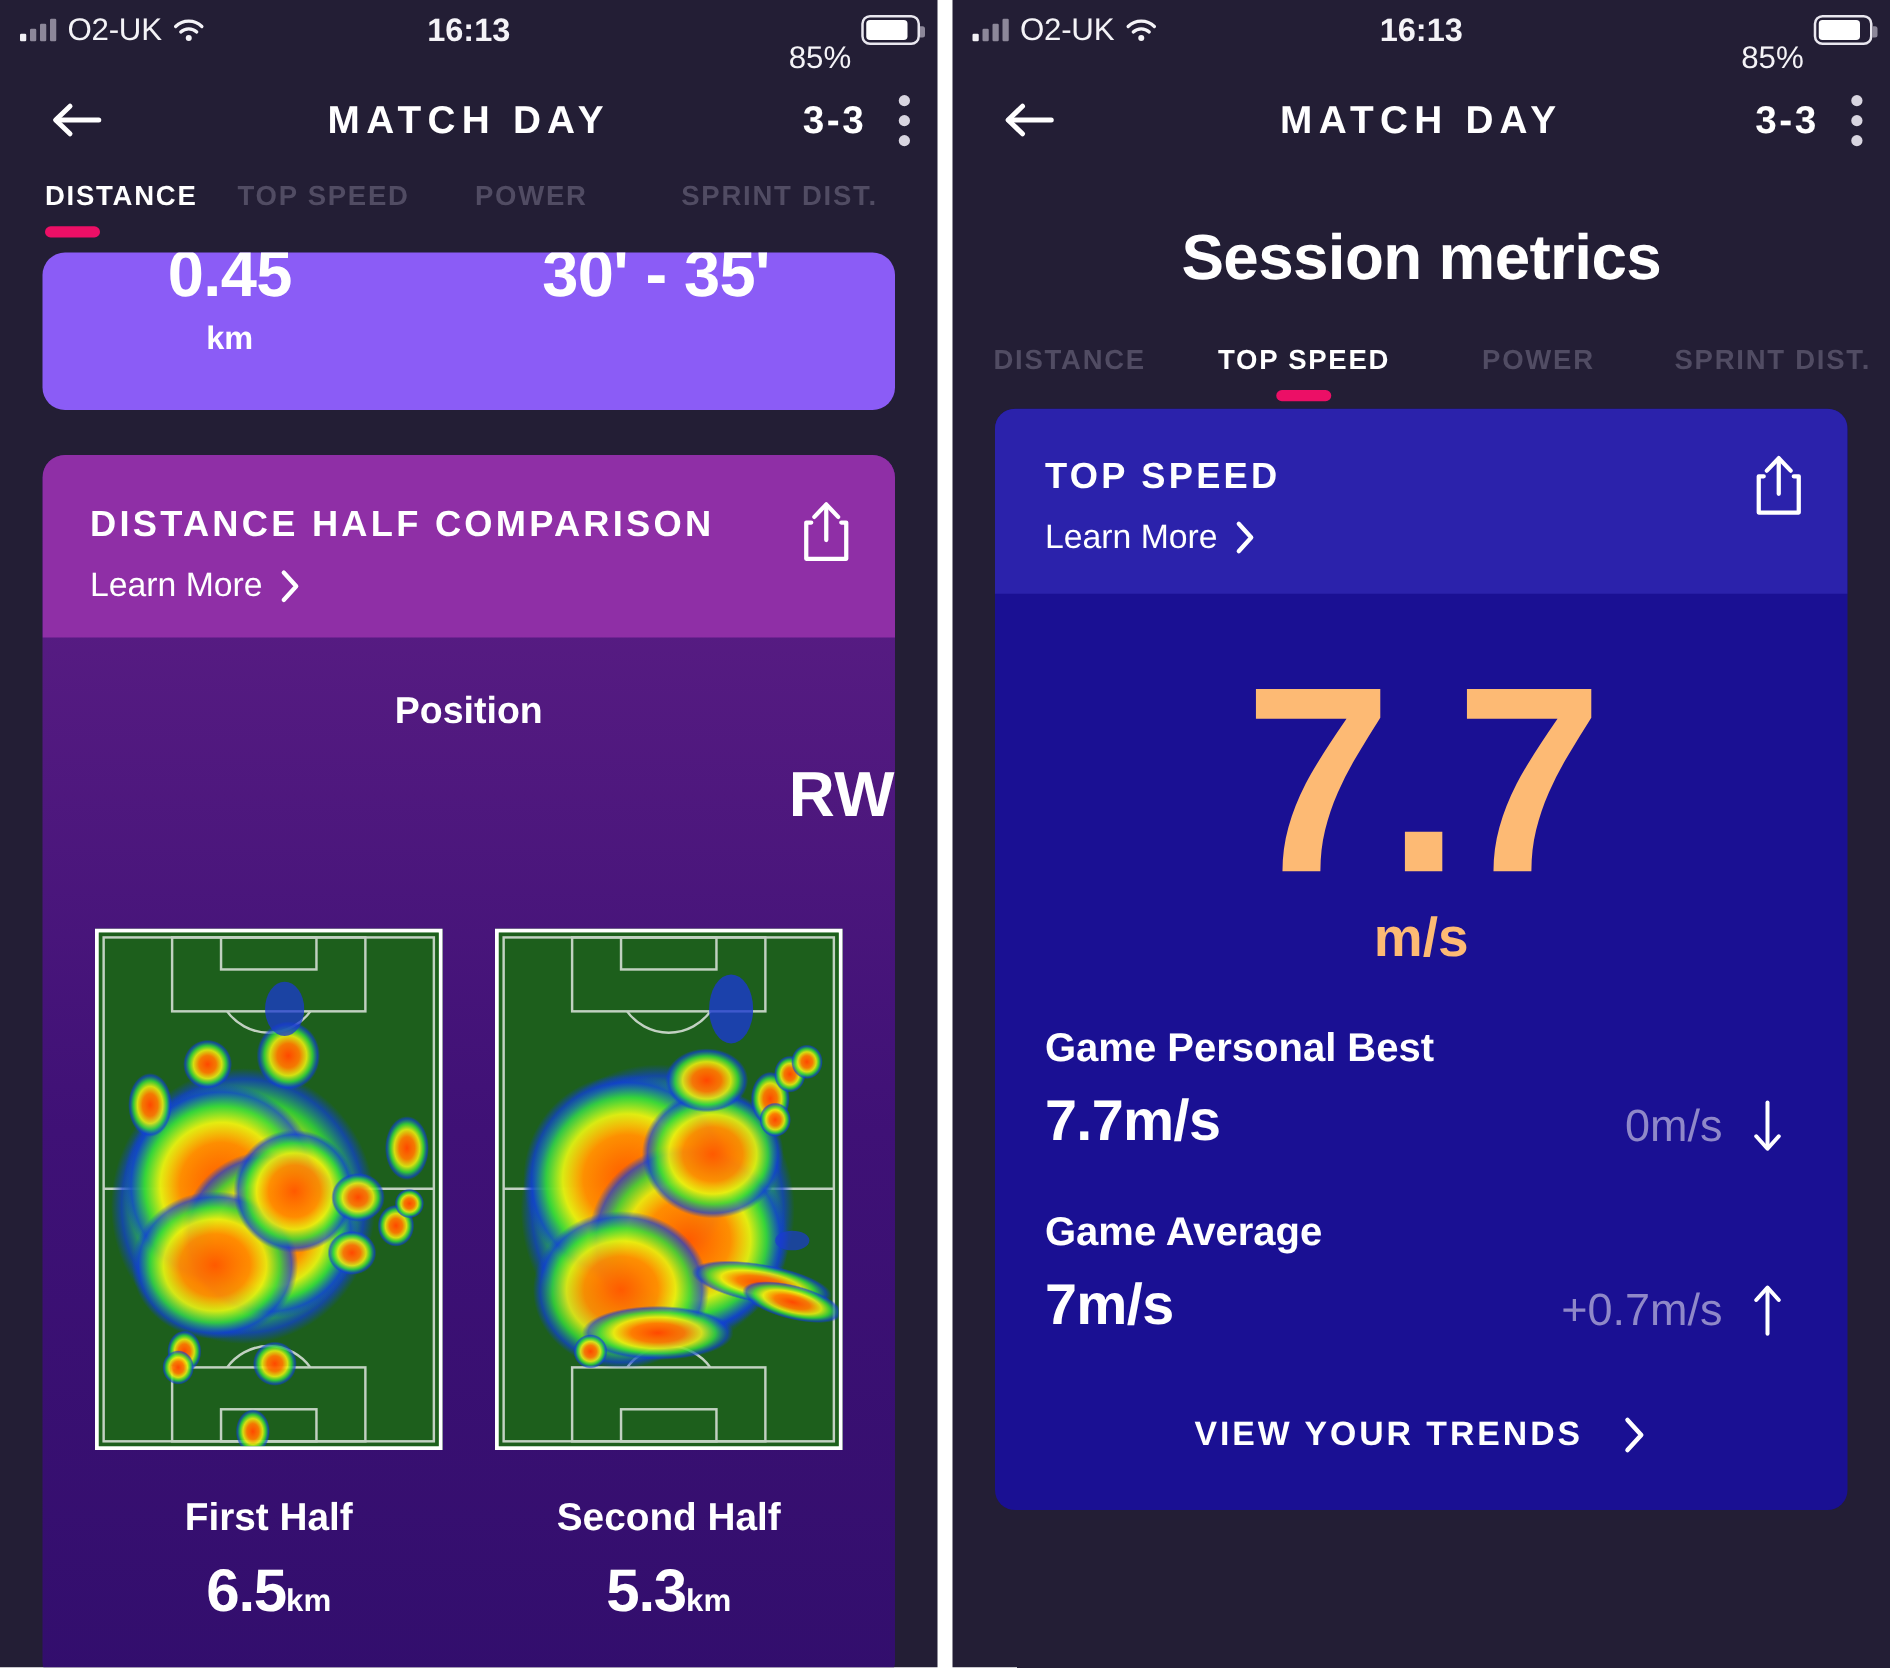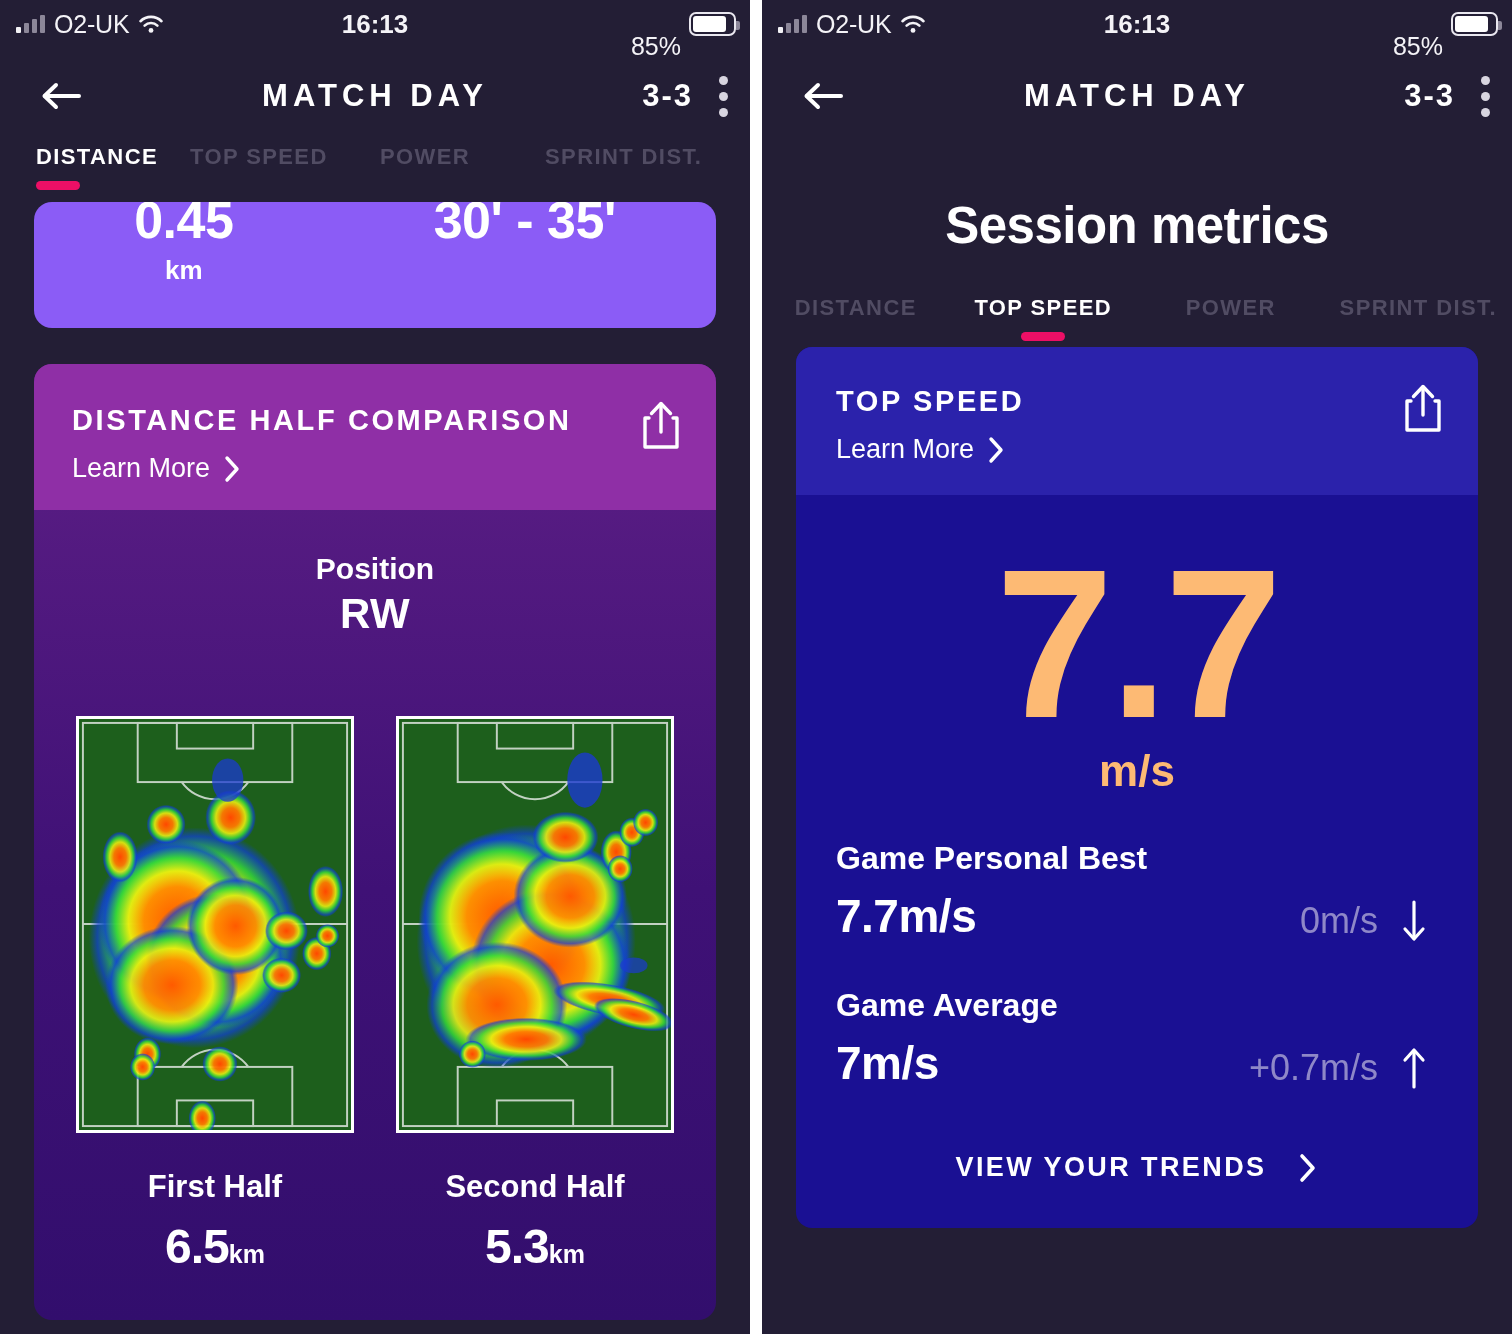--- a/index.html
+++ b/index.html
@@ -86,21 +86,21 @@
     margin-left: auto; display: flex; align-items: center; gap: 22px;
     padding-right: 18px; z-index: 2;
   }
   .score { font-size: 31px; font-weight: 700; letter-spacing: 2px; color: #ffffff; }
   .kebab { display: flex; flex-direction: column; gap: 7px; cursor: pointer; padding: 4px; }
   .kebab s { display:block; width: 9px; height: 9px; border-radius: 50%; background: #d8d5e0; }
 
   
   .page-heading {
     text-align: center; color: #ffffff; font-size: 51px; font-weight: 700;
-    letter-spacing: -0.5px; margin-top: 52px; margin-bottom: 40px;
+    letter-spacing: -0.5px; margin-top: 32px; margin-bottom: 40px;
   }
 
   
   .tabs { display: flex; width: 100%; position: relative; }
   .tab {
     flex: 1; text-align: center; position: relative; padding-bottom: 26px;
     cursor: pointer;
   }
   .tab span.lbl {
     font-size: 22px; font-weight: 700; letter-spacing: 1.4px; color: #514c63;
@@ -156,21 +156,21 @@
   }
   .learn {
     margin-top: 16px; display: flex; align-items: center; gap: 14px;
     font-size: 27px; font-weight: 400; color: #ffffff; cursor: pointer;
   }
   .share-btn {
     position: absolute; right: 34px; top: 36px; cursor: pointer;
   }
   .card-body { padding: 42px 0 46px; }
   .pos-label { text-align: center; color: #ffffff; font-size: 30px; font-weight: 700; }
-  .pos-value { text-align: center; color: #ffffff; font-size: 42px; font-weight: 700; margin-top: 4px; letter-spacing: 0.5px; }
+  .pos-value { text-align: right; color: #ffffff; font-size: 51px; font-weight: 700; margin-top: 20px; letter-spacing: 0.5px; }
 
   .pitches { display: flex; justify-content: center; gap: 42px; margin-top: 78px; }
   .pitch-col { width: 278px; }
   .pitch {
     width: 278px; height: 417px; border: 3px solid #ffffff; position: relative;
     background: #1f6b1f; overflow: hidden;
   }
   .pitch svg { position:absolute; inset:0; width:100%; height:100%; }
   .half-label { text-align: center; color: #ffffff; font-size: 31px; font-weight: 700; margin-top: 36px; }
   .half-value { text-align: center; color: #ffffff; margin-top: 14px; }

